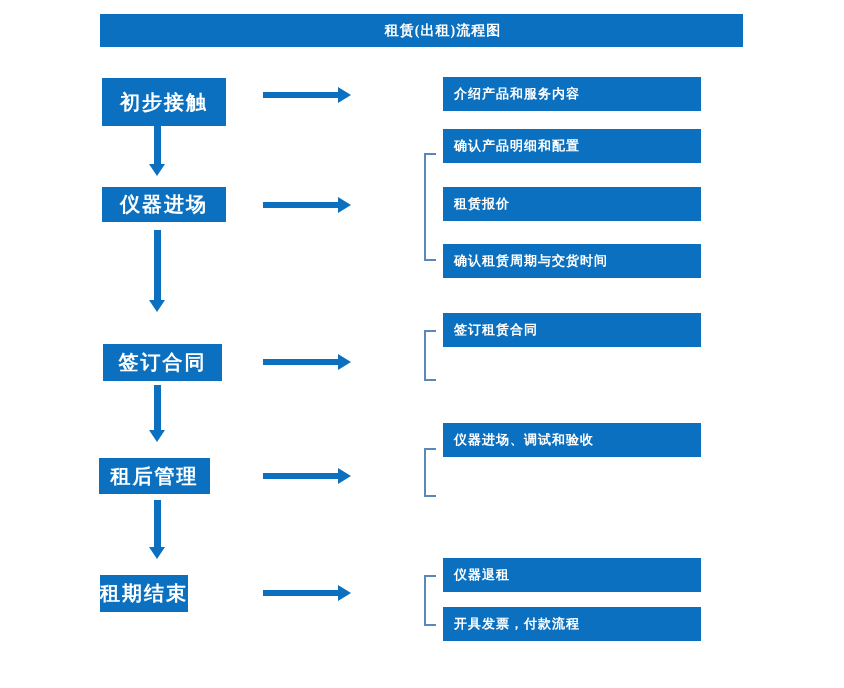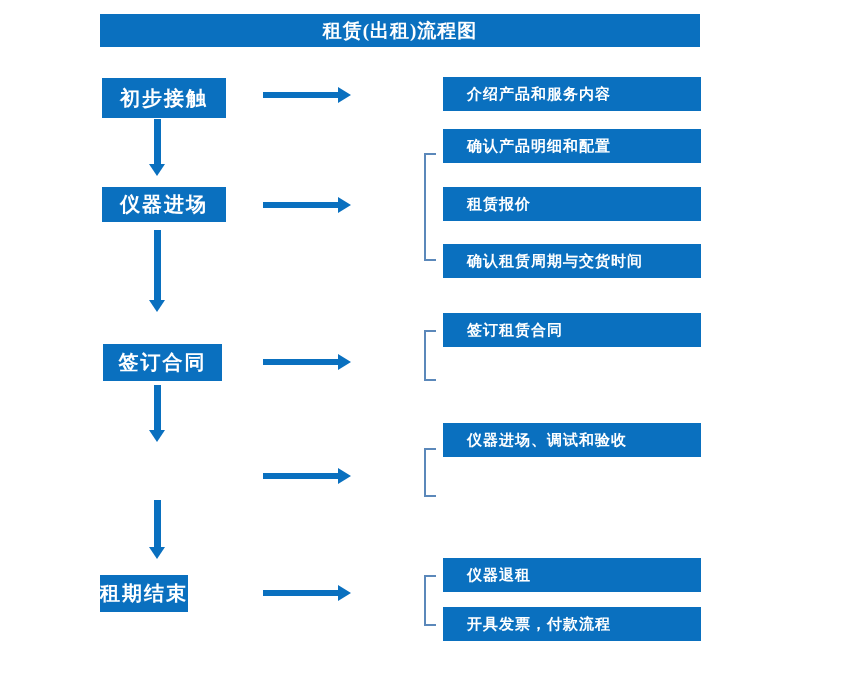--- a/index.html
+++ b/index.html
@@ -15,45 +15,45 @@
     position:relative;
     width:844px;height:688px;
     background:var(--bg);
     overflow:hidden;
   }
   .title-bar{
     position:absolute;
     background:var(--box);
     color:var(--boxtext);
     font-weight:bold;
-    font-size:19px;
+    font-size:14px;
     text-align:center;
     letter-spacing:1px;
-    display:flex;align-items:center;justify-content:center;
+    display:flex;align-items:center;justify-content:center;padding-left:43px;
   }
   .stage-box{
     position:absolute;
     background:var(--box);
     color:var(--boxtext);
     font-weight:bold;
     font-size:20px;
     letter-spacing:2px;
     display:flex;align-items:center;justify-content:center;
     white-space:nowrap;
   }
   .detail-box{
     position:absolute;
     left:443px;width:258px;height:34px;
     background:var(--box);
     color:var(--boxtext);
     font-weight:bold;
-    font-size:15px;
+    font-size:13px;
     letter-spacing:1px;
     display:flex;align-items:center;
-    padding-left:24px;
+    padding-left:11px;
     box-sizing:border-box;
     white-space:nowrap;
   }
   .harrow{
     position:absolute;
     height:6px;
     background:var(--arrow);
   }
   .harrow::after{
     content:"";
@@ -88,21 +88,21 @@
     background:transparent;
   }
 </style>
 </head>
 <body>
 
 <div class="canvas">
 
   <div class="title-bar" style="left:100px;top:14px;width:600px;height:33px;">租赁(出租)流程图</div>
 
-  <div class="stage-box" style="left:102px;top:78px;width:124px;height:40px;">初步接触</div>
+  <div class="stage-box" style="left:102px;top:78px;width:124px;height:48px;">初步接触</div>
   <div class="harrow" style="left:263px;top:92px;width:75px;"></div>
   <div class="detail-box" style="top:77px;">介绍产品和服务内容</div>
 
   <div class="varrow" style="top:119px;height:45px;"></div>
 
   <div class="stage-box" style="left:102px;top:187px;width:124px;height:35px;">仪器进场</div>
   <div class="harrow" style="left:263px;top:202px;width:75px;"></div>
   <div class="bracket" style="top:153px;height:108px;"></div>
   <div class="detail-box" style="top:129px;">确认产品明细和配置</div>
   <div class="detail-box" style="top:187px;">租赁报价</div>
@@ -110,20 +110,21 @@
 
   <div class="varrow" style="top:230px;height:70px;"></div>
 
   <div class="stage-box" style="left:103px;top:344px;width:119px;height:37px;">签订合同</div>
   <div class="harrow" style="left:263px;top:359px;width:75px;"></div>
   <div class="bracket" style="top:330px;height:51px;"></div>
   <div class="detail-box" style="top:313px;">签订租赁合同</div>
 
   <div class="varrow" style="top:385px;height:45px;"></div>
 
+  <div class="stage-box" style="left:99px;top:458px;width:111px;height:36px;">租后管理</div>
   <div class="harrow" style="left:263px;top:473px;width:75px;"></div>
   <div class="bracket" style="top:448px;height:49px;"></div>
   <div class="detail-box" style="top:423px;">仪器进场、调试和验收</div>
 
   <div class="varrow" style="top:500px;height:47px;"></div>
 
   <div class="stage-box" style="left:100px;top:575px;width:88px;height:37px;">租期结束</div>
   <div class="harrow" style="left:263px;top:590px;width:75px;"></div>
   <div class="bracket" style="top:575px;height:51px;"></div>
   <div class="detail-box" style="top:558px;">仪器退租</div>

